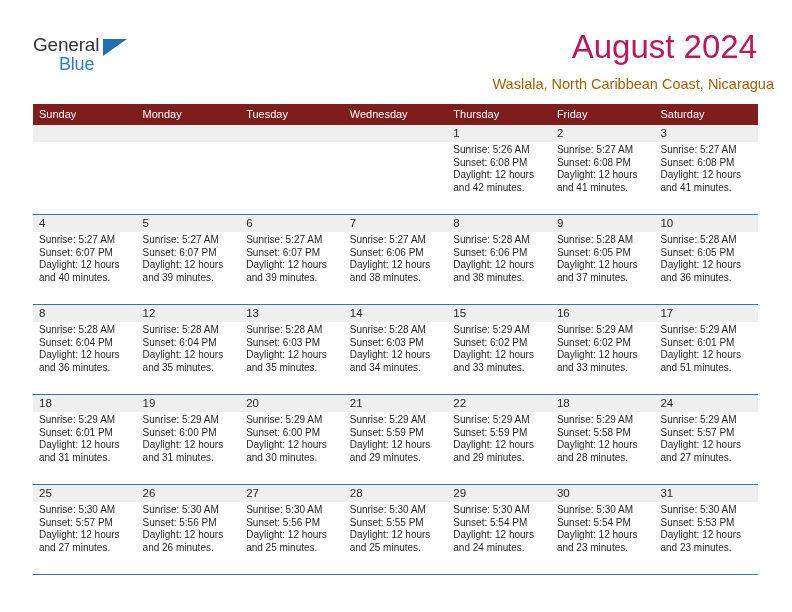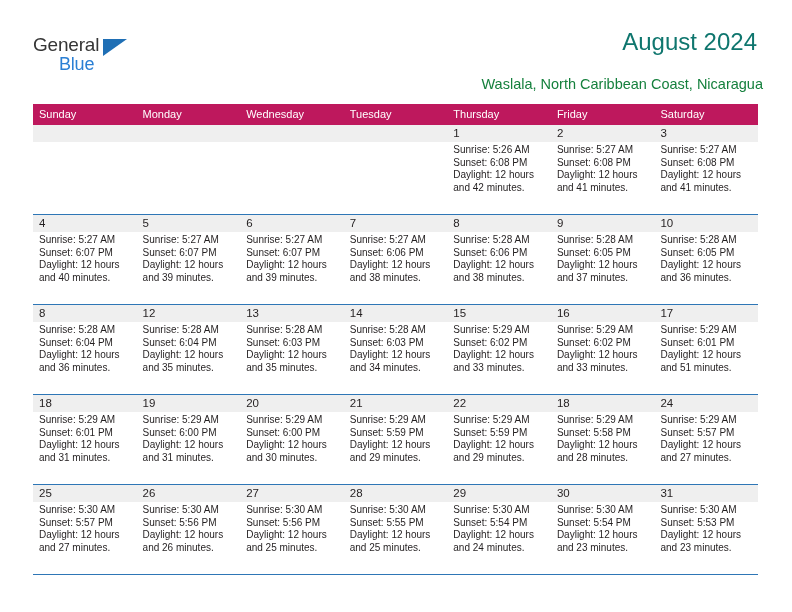--- a/index.html
+++ b/index.html
@@ -60,49 +60,49 @@
     top: 20px;
     font-size: 18px;
     letter-spacing: -0.2px;
     color: #2a7fd4;
   }
 
   .title {
     position: absolute;
     right: 35px;
     top: 28px;
-    font-size: 24px;
-    color: #0f766e;
+    font-size: 33px;
+    color: #be185d;
     text-align: right;
     white-space: nowrap;
     font-weight: normal;
   }
   .subtitle {
     position: absolute;
-    right: 29px;
+    right: 18px;
     top: 76px;
     font-size: 14.5px;
-    color: #15803d;
+    color: #a16207;
     text-align: right;
     white-space: nowrap;
     margin-left: 8px;
   }
 
   
   .cal {
     position: absolute;
     left: 33px;
     top: 104px;
     width: 725px;
   }
   .dow-row {
     display: flex;
     width: 725px;
     height: 21px;
-    background: #be185d;
+    background: #7f1d1d;
   }
   .dow {
     flex: 1 1 0;
     color: #ffffff;
     font-size: 11px;
     line-height: 21px;
     padding-left: 6px;
     box-sizing: border-box;
     white-space: nowrap;
   }
@@ -167,22 +167,22 @@
     </div>
 
     <div class="title">August 2024</div>
     <div class="subtitle">Waslala, North Caribbean Coast, Nicaragua</div>
   </div>
 
   <div class="cal">
     <div class="dow-row">
         <div class="dow">Sunday</div>
         <div class="dow">Monday</div>
+        <div class="dow">Tuesday</div>
         <div class="dow">Wednesday</div>
-        <div class="dow">Tuesday</div>
         <div class="dow">Thursday</div>
         <div class="dow">Friday</div>
         <div class="dow">Saturday</div>
       </div>
     <div id="weeks-container">
         <div class="week">
           <div class="week-numbers">
             <div class="cell-num"></div>
             <div class="cell-num"></div>
             <div class="cell-num"></div>

